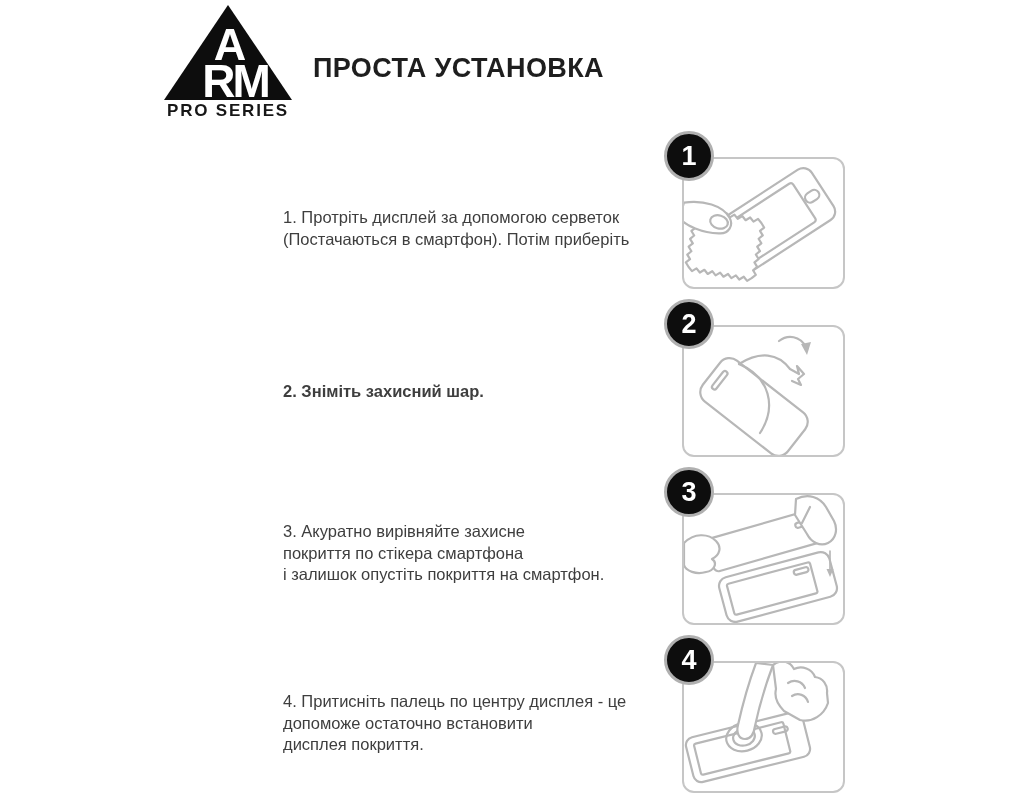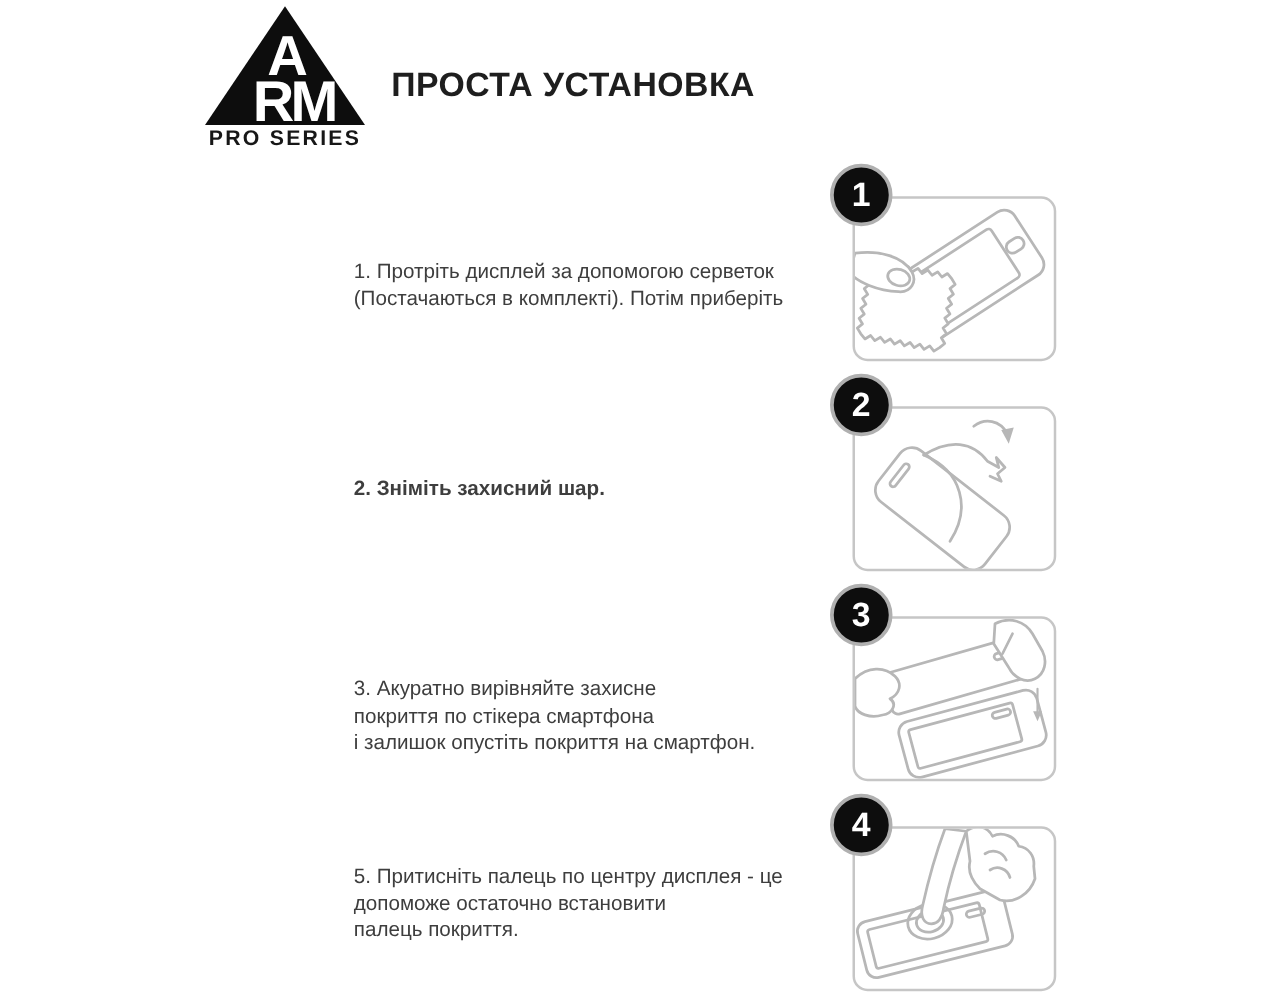--- a/index.html
+++ b/index.html
@@ -23,21 +23,21 @@
   }
 
   
   .step-text {
     position:absolute; left:283px; width:400px;
     font-size:16.5px; line-height:21.5px; color:#3e3e3e;
   }
   .step-text .line { white-space:nowrap; }
   #step-text-1 { top:183px;margin-top:24px; }
   #step-text-2 { top:381px;font-weight:bold; }
-  #step-text-3 { top:541px; }
+  #step-text-3 { top:521px; }
   #step-text-4 { top:691px; }
 
   
   .figure { position:absolute; left:682px; width:163px; height:132px; }
   #figure-1 { top:157px; }
   #figure-2 { top:325px; }
   #figure-3 { top:493px; }
   #figure-4 { top:661px; }
 
   .frame {
@@ -68,37 +68,37 @@
       <text x="71" y="56" text-anchor="middle" font-size="45" font-weight="bold" letter-spacing="-2" fill="#ffffff">A</text>
       <text x="77" y="93" text-anchor="middle" font-size="46" font-weight="bold" letter-spacing="-3" fill="#ffffff">RM</text>
       <text x="70" y="112" text-anchor="middle" font-size="17" font-weight="bold" letter-spacing="1.8" fill="#171717">PRO SERIES</text>
     </svg>
   </div>
 
   <div class="title">ПРОСТА УСТАНОВКА</div>
 
   <div class="step-text" id="step-text-1">
     <div class="line">1. Протріть дисплей за допомогою серветок</div>
-    <div class="line">(Постачаються в комплекті). Потім приберіть</div>
+    <div class="line">(Постачаються в смартфон). Потім приберіть</div>
   </div>
 
   <div class="step-text" id="step-text-2">
     <div class="line">2. Зніміть захисний шар.</div>
   </div>
 
   <div class="step-text" id="step-text-3">
     <div class="line">3. Акуратно вирівняйте захисне</div>
     <div class="line">покриття по стікера смартфона</div>
     <div class="line">і залишок опустіть покриття на смартфон.</div>
   </div>
 
   <div class="step-text" id="step-text-4">
-    <div class="line">5. Притисніть палець по центру дисплея - це</div>
+    <div class="line">4. Притисніть палець по центру дисплея - це</div>
     <div class="line">допоможе остаточно встановити</div>
-    <div class="line">палець покриття.</div>
+    <div class="line">дисплея покриття.</div>
   </div>
 
   <div class="figure" id="figure-1">
     <div class="badge">
       <span>1</span>
     </div>
     <div class="frame">
       <svg width="159" height="128" viewBox="0 0 159 128">
         <g stroke="#b7b7b7" stroke-width="2.2" fill="none" stroke-linecap="round" stroke-linejoin="round">
 

